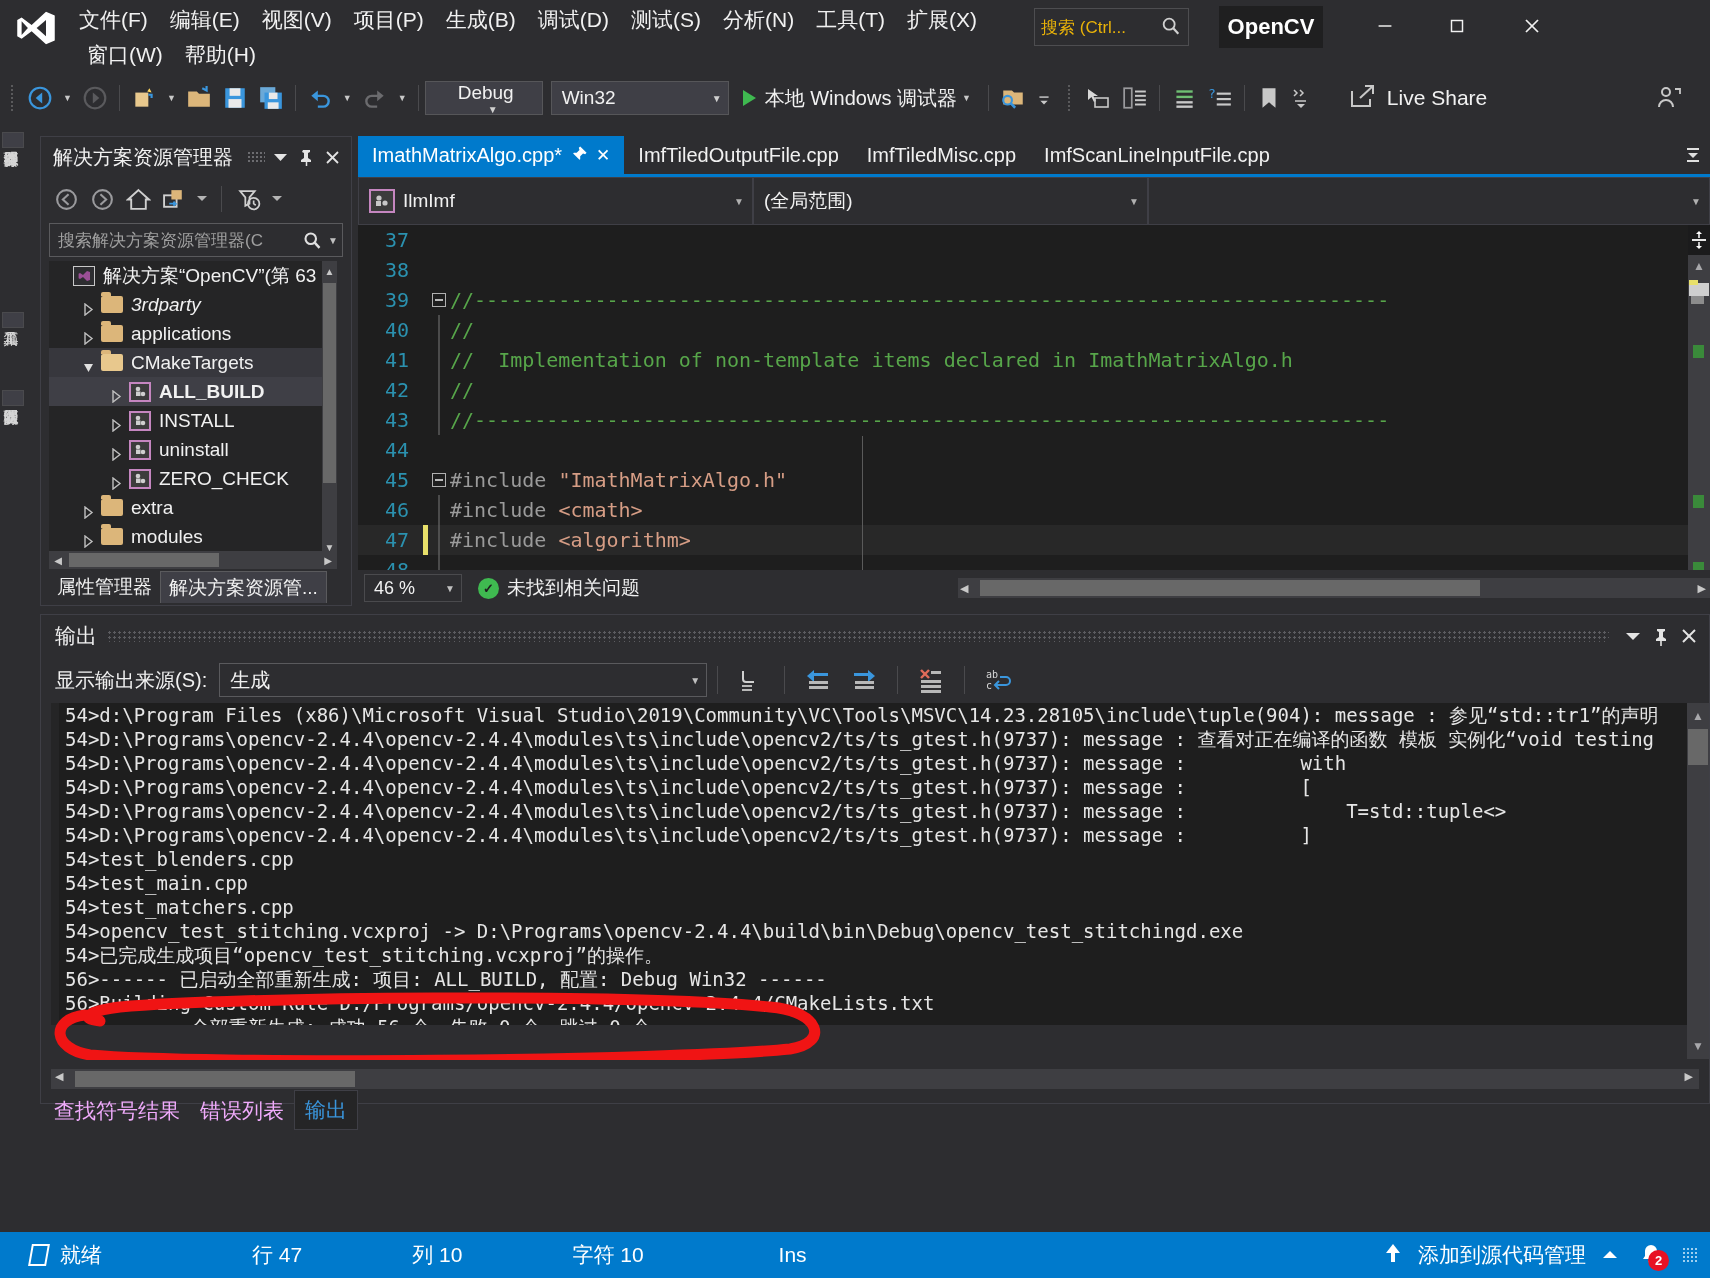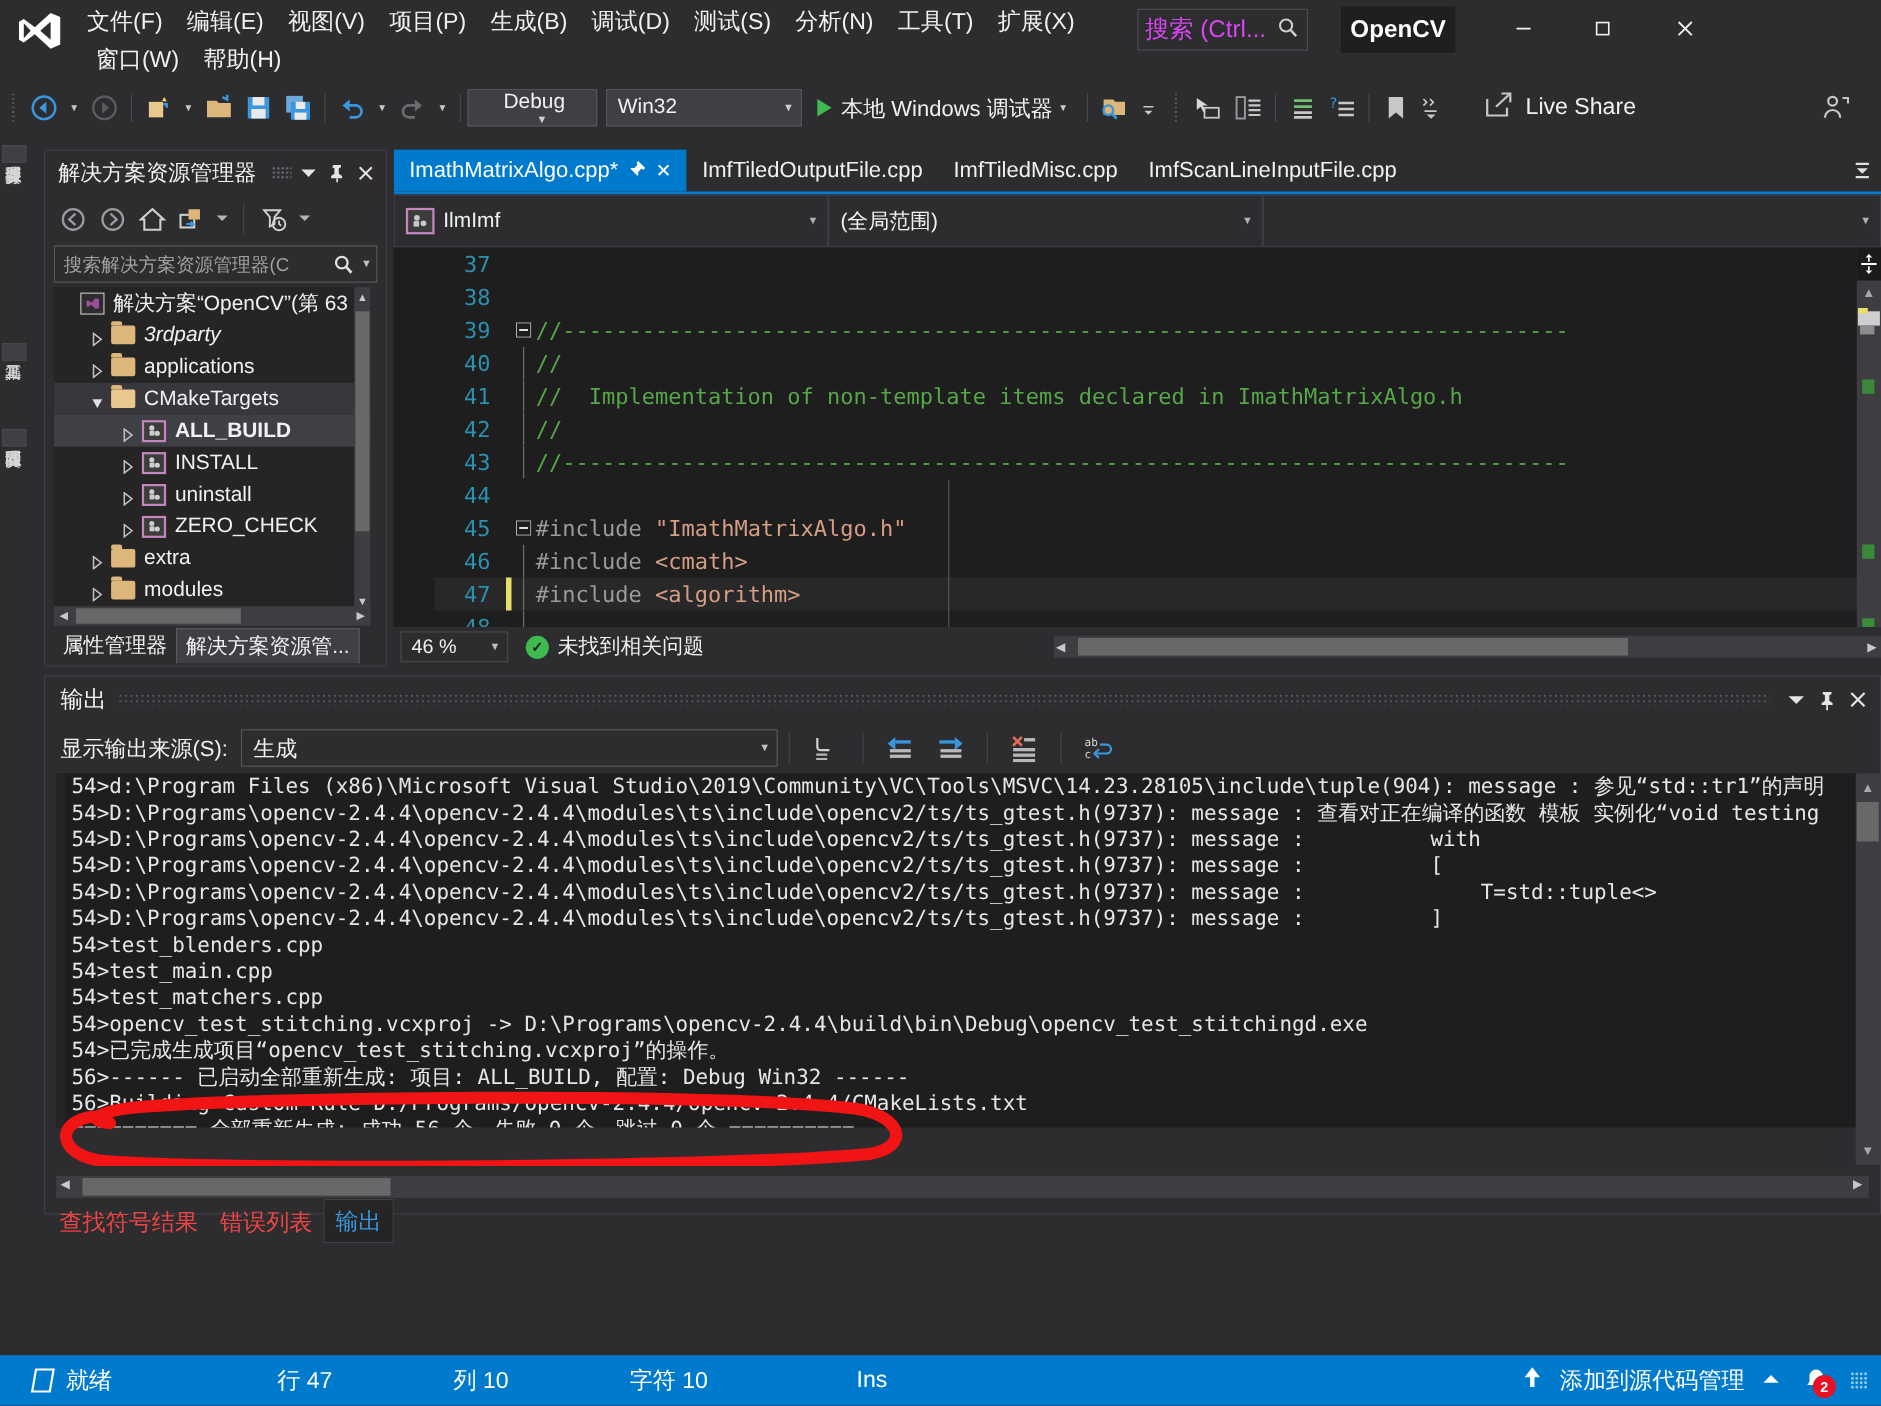--- a/index.html
+++ b/index.html
@@ -25,21 +25,21 @@
   .menurow2 { position:absolute; left:76px; top:38px; height:34px; display:flex; align-items:flex-start; }
   .menuitem {
     padding:4px 11px; color:#f1f1f1; font-size:21px; white-space:nowrap;
     cursor:default; line-height:26px;
   }
   .searchbox {
     position:absolute; left:1034px; top:8px; width:155px; height:38px;
     border:1px solid #4d4d50; background:#2d2d30;
     display:flex; align-items:center; padding:0 6px;
   }
-  .searchbox .ph { color:#d946ef; font-size:22px; flex:1; white-space:nowrap; overflow:hidden; }
+  .searchbox .ph { color:#eab308; font-size:17px; flex:1; white-space:nowrap; overflow:hidden; }
   .opencvbadge {
     position:absolute; left:1219px; top:6px; width:104px; height:42px;
     background:#1f1f20; color:#fff; font-size:22px; font-weight:bold;
     display:flex; align-items:center; justify-content:center;
   }
   .wbtn {
     position:absolute; top:4px; width:64px; height:44px;
     display:flex; align-items:center; justify-content:center;
     color:#f1f1f1; font-size:20px;
   }
@@ -126,21 +126,21 @@
   .ed-tab .cls { margin-left:9px; font-size:17px; }
   .ed-tab-overflow { margin-left:auto; width:34px; display:flex; align-items:center; justify-content:center; color:#e0e0e0; font-size:16px; }
   .ed-accent { position:absolute; left:0; top:38px; width:1352px; height:3px; background:#007acc; }
   .navbar { position:absolute; left:0; top:41px; width:1352px; height:48px; display:flex; align-items:stretch; background:#2d2d30; }
   .nav-combo { background:#2d2d30; border:1px solid #3f3f46; display:flex; align-items:center; padding:0 8px 0 10px; font-size:19px; color:#f1f1f1; }
   .nav-combo .ar { margin-left:auto; font-size:10px; color:#b0b0b0; }
   .nav-combo .pi { width:26px; height:24px; border:2px solid #c586c0; background:#3c3c3c; margin-right:8px;
                    display:flex; align-items:center; justify-content:center; }
   .codearea { position:absolute; left:0; top:89px; width:1352px; height:345px; background:#1e1e1e; overflow:hidden;
               font-family:"DejaVu Sans Mono", monospace; font-size:20px; }
-  .cline { height:30px; display:flex; align-items:center; white-space:pre;margin-left:37px; }
+  .cline { height:30px; display:flex; align-items:center; white-space:pre; }
   .gutter { width:65px; text-align:right; padding-right:14px; color:#2b91af; flex:none; }
   .chgbar { width:5px; height:30px; flex:none; }
   .fold { width:22px; flex:none; color:#b0b0b0; display:flex; align-items:center; justify-content:center; font-size:14px; }
   .codetxt { flex:1; }
   .cmt { color:#57a64a; }
   .pp  { color:#9b9b9b; }
   .str { color:#d69d85; }
   .caretline { background:#282828; }
   .foldline { position:absolute; left:504px; top:300px; width:1px; height:142px; background:#5a5a5a; }
   .ed-vscroll { position:absolute; right:0; top:89px; width:22px; height:345px; background:#3e3e42; }
@@ -175,21 +175,21 @@
   .out-gut { position:absolute; left:0; top:0; width:8px; height:356px; background:#252526; }
   .out-vscroll { position:absolute; right:0; top:88px; width:22px; height:356px; background:#3e3e42; }
   .out-hscroll { position:absolute; left:10px; bottom:14px; width:1648px; height:20px; background:#3e3e42; }
   .out-hthumb { position:absolute; left:24px; top:2px; width:280px; height:16px; background:#686868; }
 
   
   .annot { position:absolute; left:30px; top:985px; width:810px; height:75px; pointer-events:none; }
 
   
   .bottomtabs { position:absolute; left:44px; top:1088px; height:42px; display:flex; align-items:flex-end; }
-  .btab { font-size:21px; color:#ef4444; padding:5px 10px; white-space:nowrap; }
+  .btab { font-size:21px; color:#f0abfc; padding:5px 10px; white-space:nowrap; }
   .btab.active { color:#3a96dd; background:#252526; border:1px solid #3f3f46; }
 
   
   .statusbar { position:absolute; left:0; bottom:0; width:1710px; height:46px; background:#007acc;
                display:flex; align-items:center; color:#fff; font-size:21px; }
   .sb-item { white-space:nowrap; }
   .sb-ready { margin-left:30px; display:flex; align-items:center; }
   .sb-readyico { width:18px; height:22px; border:2px solid #fff; transform:skewX(-10deg); margin-right:12px; }
   .sb-right { margin-left:auto; display:flex; align-items:center; padding-right:12px; gap:14px; }
   .bellwrap { position:relative; width:34px; height:34px; display:flex; align-items:center; justify-content:center; }

